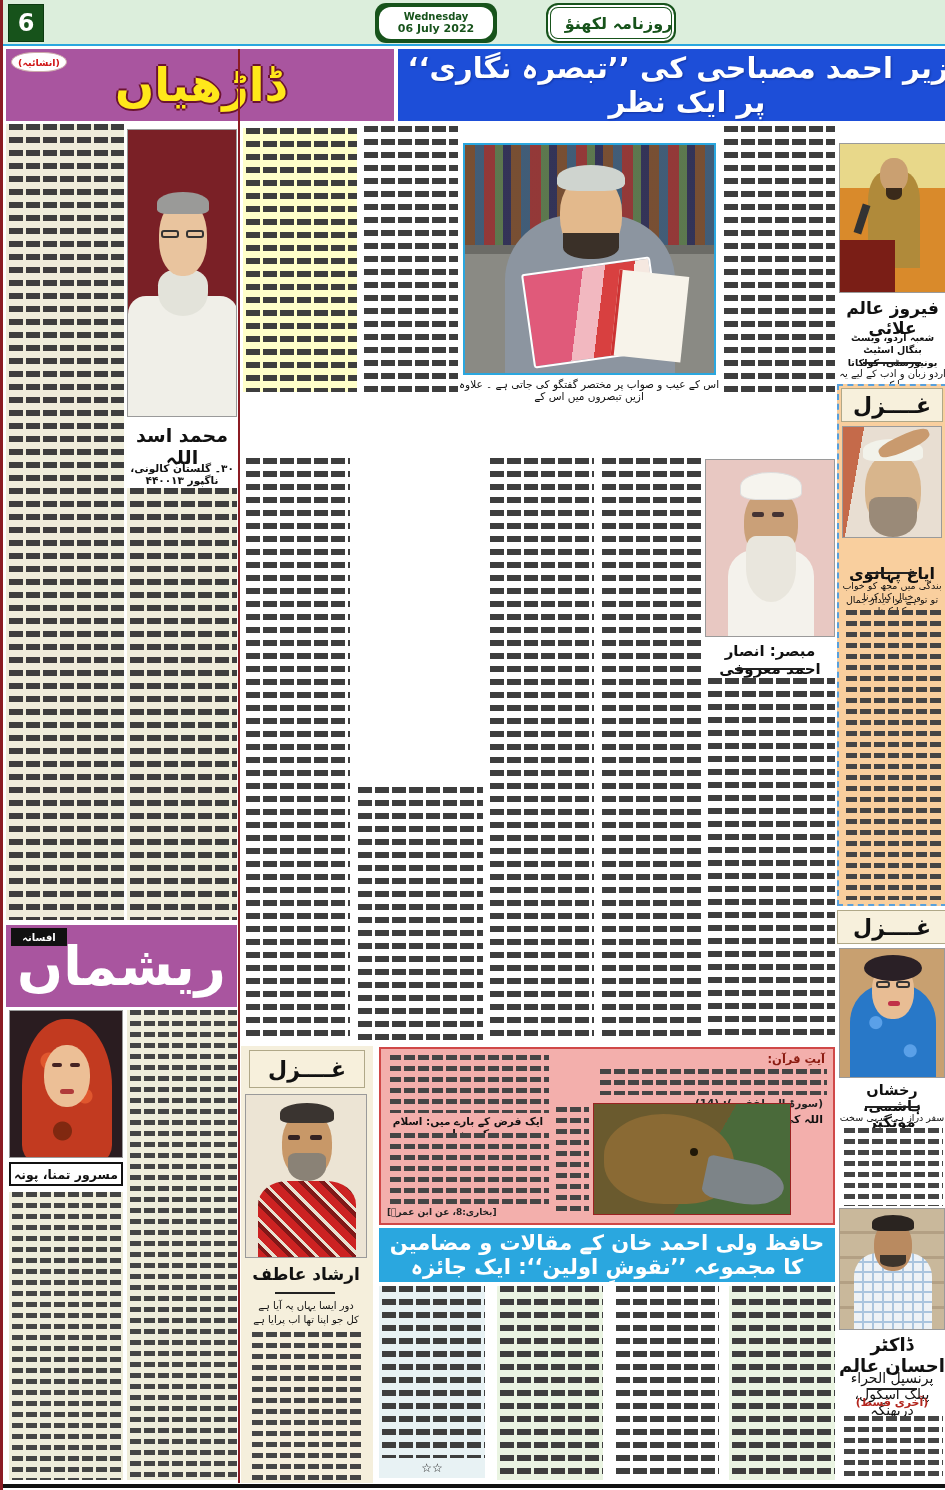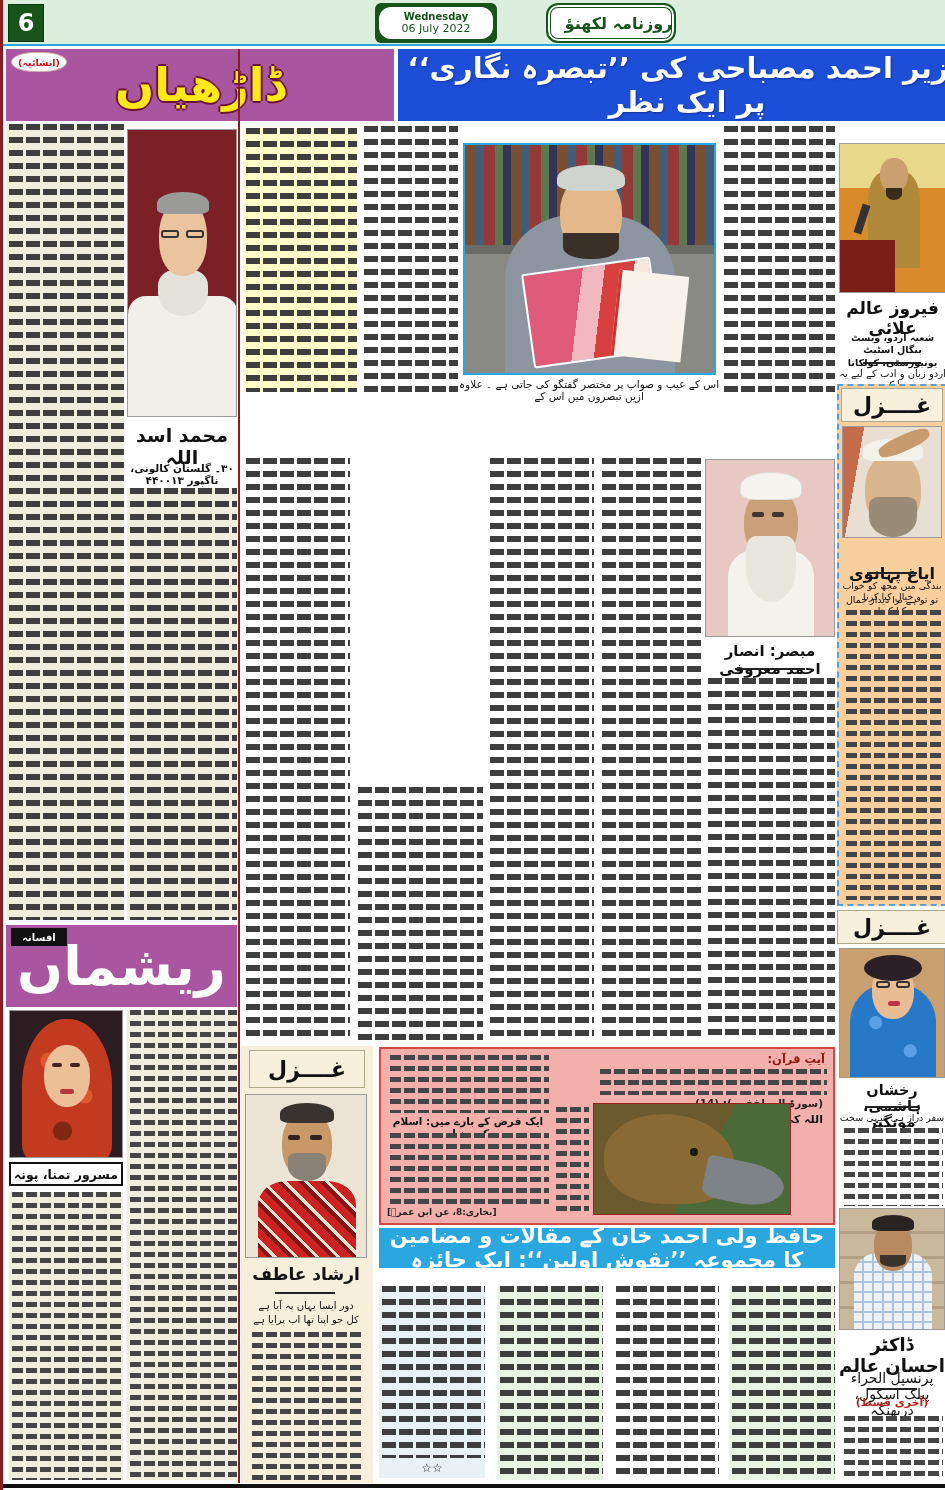--- a/index.html
+++ b/index.html
@@ -31,24 +31,24 @@
 </style>
 </head>
 <body>
 
 <div class="page">
 
   <div class="abs" style="left:0;top:0;width:945px;height:46px;background:#DCEEDC;border-bottom:2px solid #2AA7DF;">
     <div class="abs ctr" style="left:5px;top:4px;width:36px;height:38px;background:#17531B;border:1px solid #0c3a10;">
       <span style="color:#fff;font-weight:bold;font-size:24px;">6</span>
     </div>
-    <div class="abs" style="left:372px;top:3px;width:122px;height:40px;background:#17531B;border-radius:6px;">
+    <div class="abs" style="left:372px;top:3px;width:122px;height:40px;background:#17531B;border-radius:11px;">
       <div class="abs ctr" style="left:4px;top:4px;right:4px;bottom:4px;background:#fff;border-radius:12px;flex-direction:column;">
         <div style="font-size:10px;font-weight:bold;color:#17531B;line-height:1.2;">Wednesday</div>
-        <div style="font-size:11px;font-weight:normal;color:#17531B;line-height:1.1;">06 July 2022</div>
+        <div style="font-size:11px;font-weight:bold;color:#17531B;line-height:1.1;">06 July 2022</div>
       </div>
     </div>
     <div class="abs ctr" style="left:543px;top:3px;width:130px;height:40px;background:#fff;border:2px solid #17531B;border-radius:12px;box-shadow:inset 0 0 0 2px #fff, inset 0 0 0 3px #17531B;">
       <span class="rtl" style="font-size:16px;font-weight:bold;color:#17531B;margin-left:15px;">روزنامہ لکھنؤ</span>
     </div>
   </div>
 
   <div class="abs" style="left:3px;top:49px;width:388px;height:72px;background:#A9559F;">
     <div class="abs ctr rtl" style="left:0;top:0;right:0;bottom:0;color:#FFE81A;font-weight:900;font-size:46px;
                 text-shadow:-2px 0 #6b1430,2px 0 #6b1430,0 -2px #6b1430,0 2px #6b1430;">ڈاڑھیاں</div>
@@ -227,21 +227,21 @@
       <div class="abs" style="left:96px;top:44px;width:8px;height:8px;background:#201808;border-radius:50%;"></div>
     </div>
     <div class="abs txs bg-pink" style="right:418px;top:58px;width:0px;height:0px;"></div>
     <div class="abs txs bg-pink" style="left:172px;top:58px;width:36px;height:106px;"></div>
     <div class="abs txs bg-pink" style="left:6px;top:6px;width:162px;height:58px;"></div>
     <div class="abs" style="left:4px;top:66px;width:166px;text-align:center;font-weight:bold;font-size:10.5px;color:#111;">ایک فرض کے بارے میں: اسلام کی بنیاد</div>
     <div class="abs txs bg-pink" style="left:6px;top:84px;width:162px;height:72px;"></div>
     <div class="abs" style="left:6px;top:158px;font-size:9px;font-weight:bold;color:#222;">[بخاری:8، عن ابن عمرؓ]</div>
   </div>
 
-  <div class="abs ctr rtl" style="left:376px;top:1228px;width:456px;height:40px;background:#2AA7DF;">
+  <div class="abs ctr rtl" style="left:376px;top:1228px;width:456px;height:54px;background:#2AA7DF;">
     <span style="color:#fff;font-weight:900;font-size:21px;">حافظ ولی احمد خان کے مقالات و مضامین کا مجموعہ ’’نقوشِ اولین‘‘: ایک جائزہ</span>
   </div>
 
   <div class="abs tx bg-pgreen" style="left:726px;top:1286px;width:106px;height:194px;"></div>
   <div class="abs tx bg-white" style="left:610px;top:1286px;width:106px;height:194px;"></div>
   <div class="abs tx bg-pgreen" style="left:494px;top:1286px;width:106px;height:194px;"></div>
   <div class="abs tx bg-pcyan" style="left:376px;top:1286px;width:106px;height:172px;"></div>
   <div class="abs ctr" style="left:376px;top:1458px;width:106px;height:20px;background:#E8F2F4;">
     <span style="font-size:12px;color:#222;">☆☆</span>
   </div>

